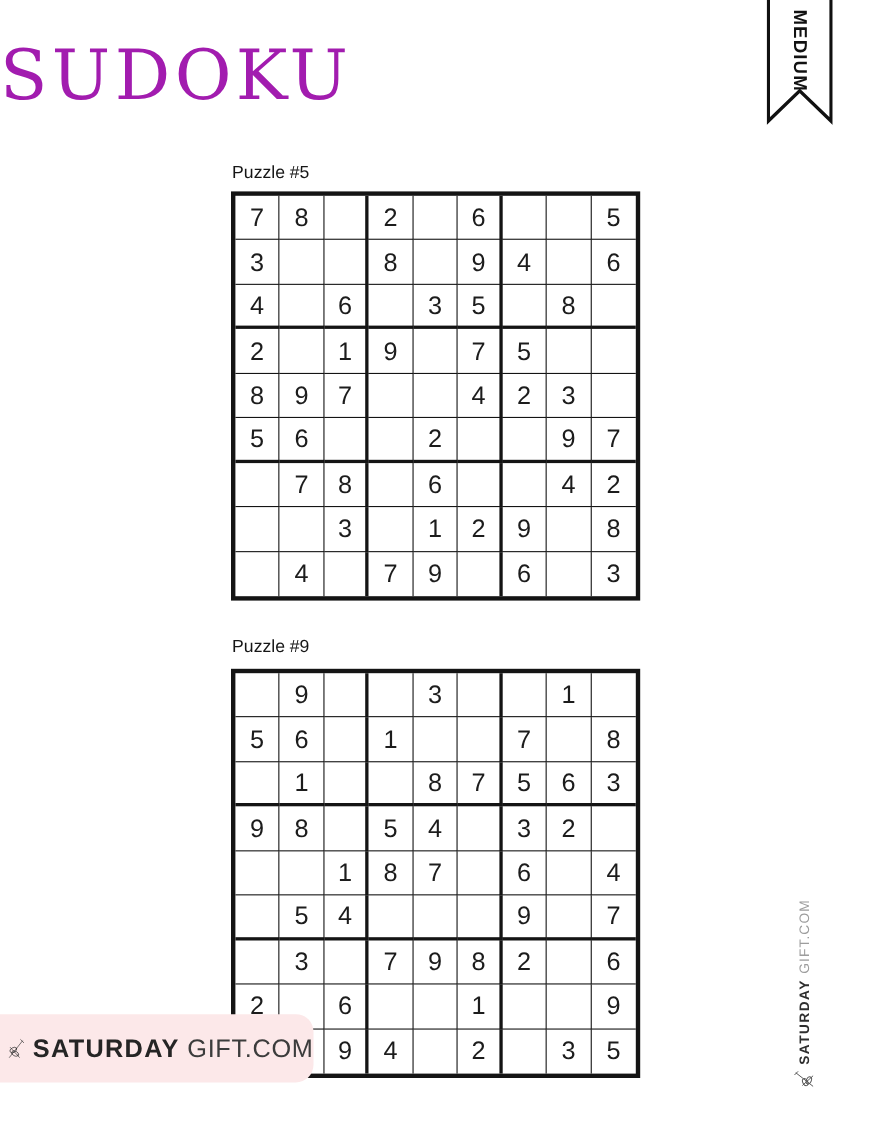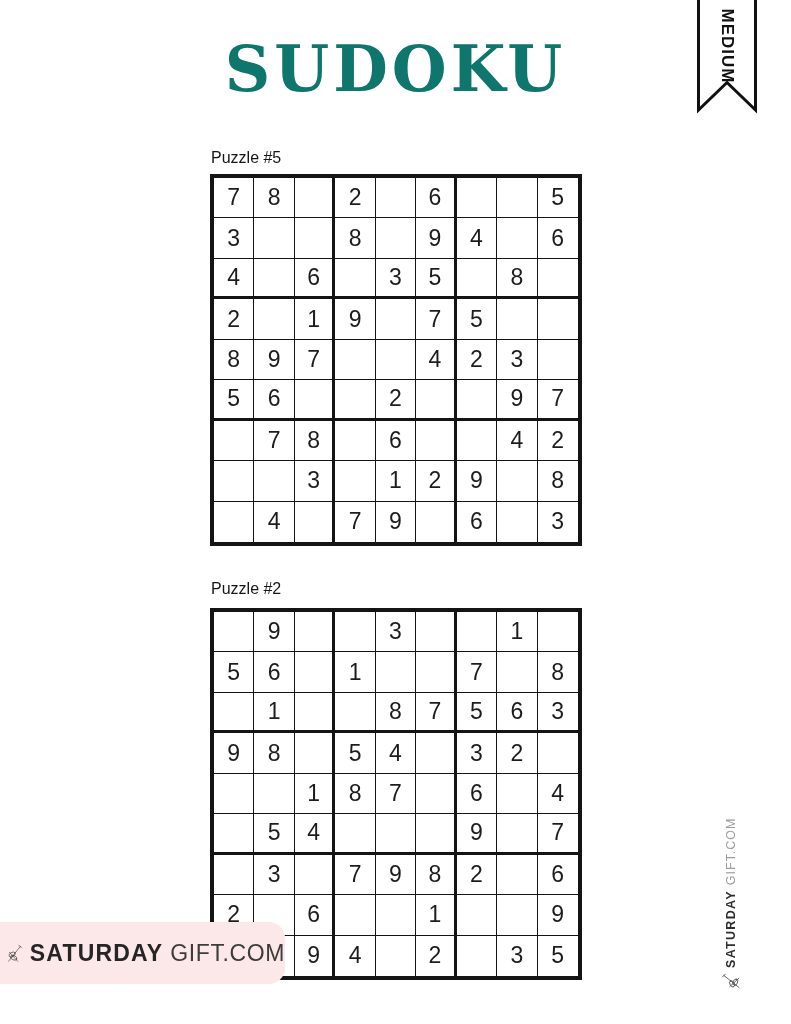--- a/index.html
+++ b/index.html
@@ -5,24 +5,24 @@
   html,body { margin:0; padding:0; background:#e8e8e8; }
   .page {
     position:relative; width:791px; height:1024px; margin:0 auto;
     background:#ffffff; overflow:hidden;
     font-family:"Liberation Sans", sans-serif; color:#1c1c1c;
   }
 
   
   .title {
     position:absolute; left:0; right:0; top:32px;
-    text-align:center;
+    text-align:left;
     font-family:"DejaVu Serif", serif;
-    font-weight:700; font-size:63px; letter-spacing:4px;
-    color:#0f766e;
+    font-weight:400; font-size:63px; letter-spacing:4px;
+    color:#a21caf;
   }
 
   
   .ribbon { position:absolute; left:697px; top:0; width:60px; height:116px; }
   .ribbon svg { position:absolute; left:0; top:0; }
   .ribbon-label {
     position:absolute; left:50%; top:46px;
     transform:translate(-50%,-50%) rotate(90deg);
     font-weight:800; font-size:17px; letter-spacing:1px;
     color:#111111; white-space:nowrap;
@@ -181,21 +181,21 @@
       <div class="cell">4</div>
       <div class="cell"></div>
       <div class="cell">7</div>
       <div class="cell">9</div>
       <div class="cell"></div>
       <div class="cell">6</div>
       <div class="cell"></div>
       <div class="cell">3</div>
     </div>
 
-  <div class="puzzle-label p2-label">Puzzle #2</div>
+  <div class="puzzle-label p2-label">Puzzle #9</div>
   <div class="grid p2-grid">
       <div class="cell"></div>
       <div class="cell">9</div>
       <div class="cell"></div>
       <div class="cell"></div>
       <div class="cell">3</div>
       <div class="cell"></div>
       <div class="cell"></div>
       <div class="cell">1</div>
       <div class="cell"></div>

